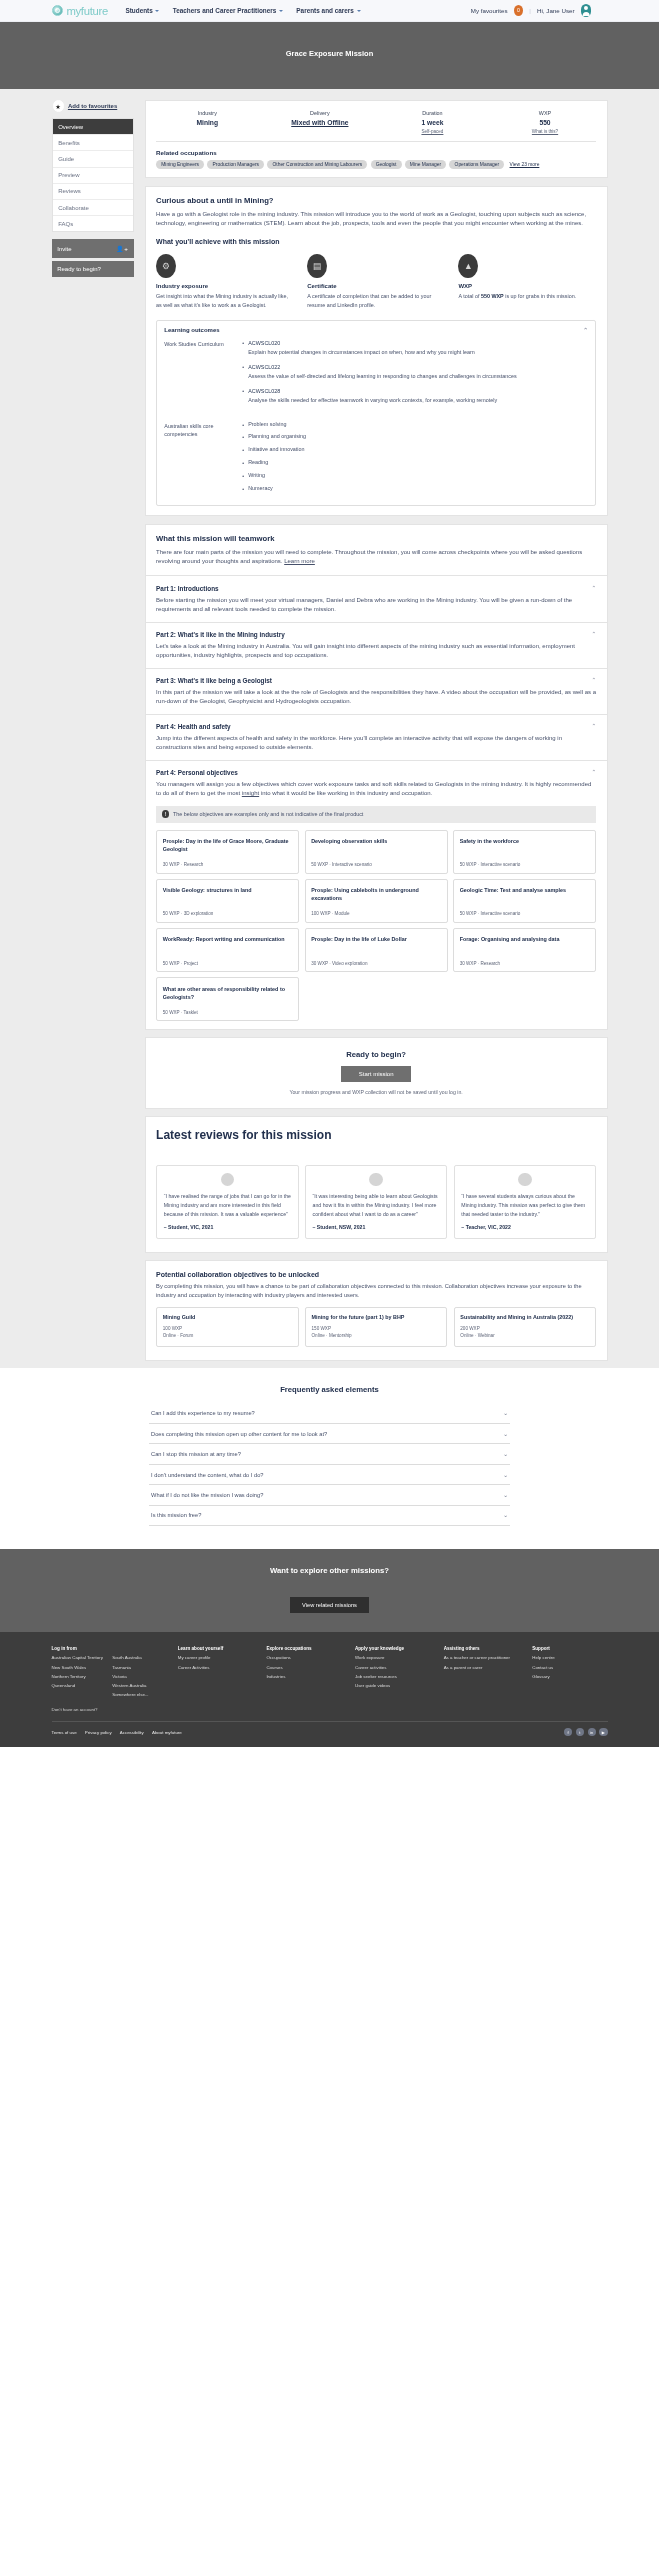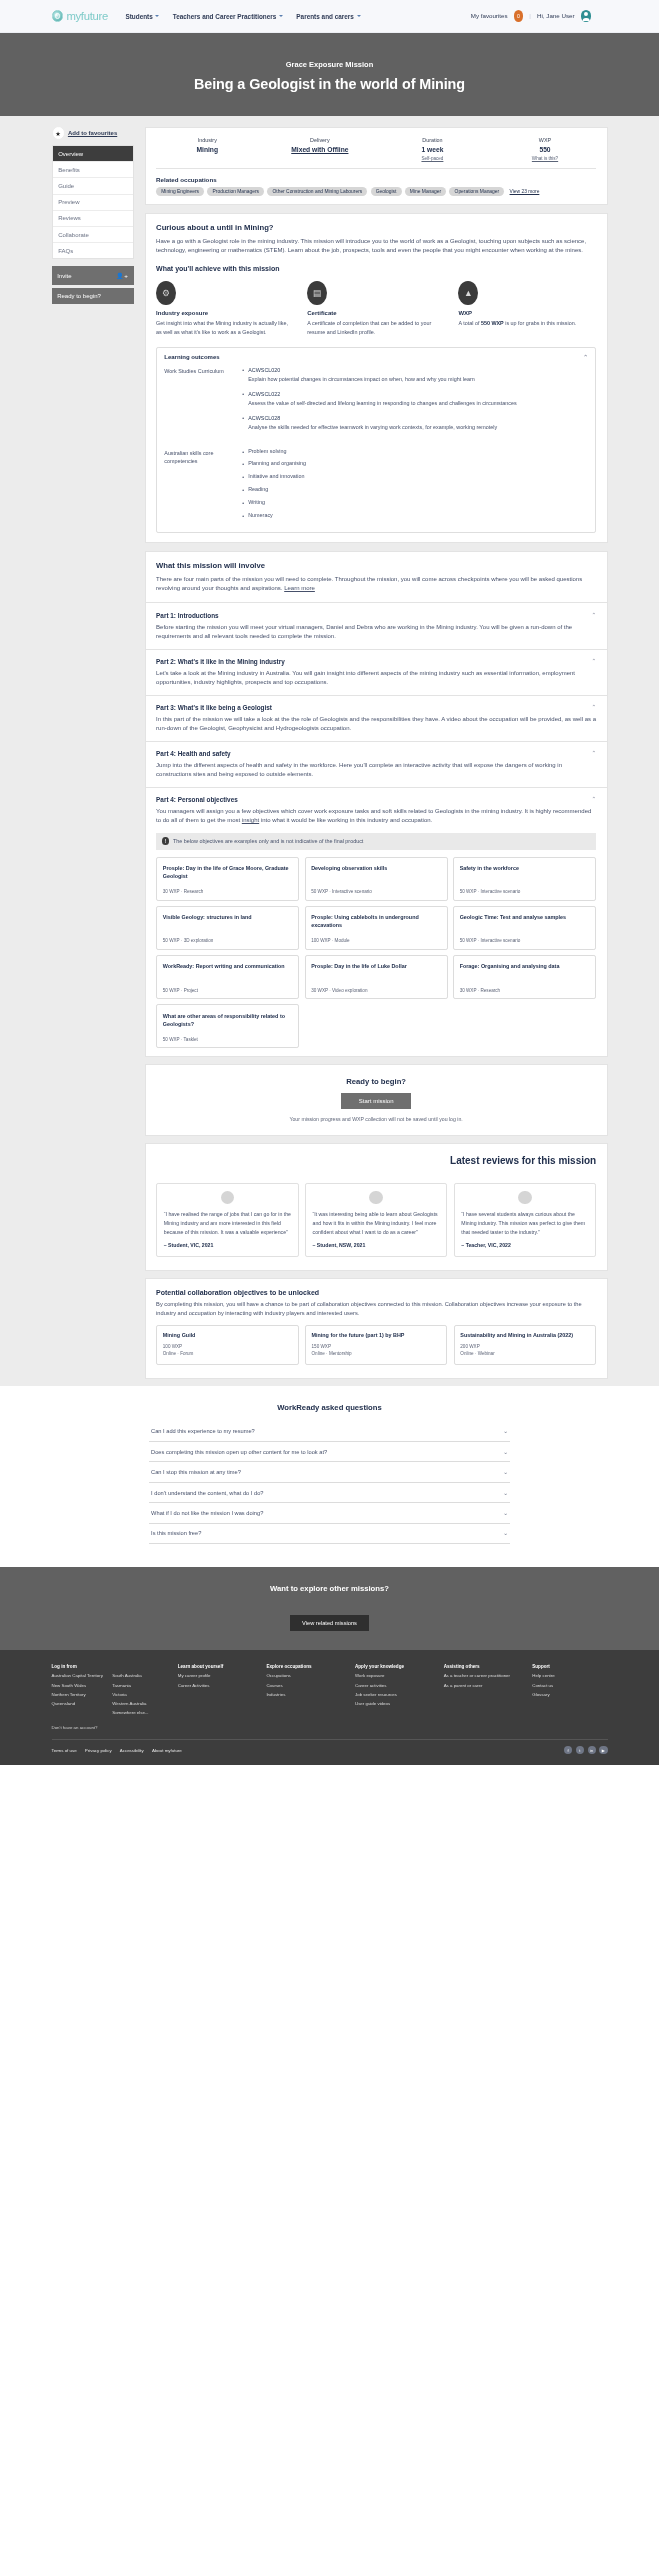--- a/index.html
+++ b/index.html
@@ -8,21 +8,21 @@
     width: 659px;
     background: #ffffff;
     font-family: "Liberation Sans", sans-serif;
     color: #3b4559;
     -webkit-font-smoothing: antialiased;
   }
   body { width: 659px; overflow-x: hidden; }
 
   
   .topnav {
-    height: 33px;
+    height: 22px;
     background: #f7f8fb;
     display: flex;
     align-items: center;
     padding: 0 68px 0 52px;
     font-size: 6.4px;
     color: #2e3a55;
     border-bottom: 0.5px solid #eceef3;
   }
   .brand { display: flex; align-items: center; gap: 3.1px; margin-right: 17.5px; }
   .brand-mark {
@@ -183,21 +183,21 @@
   .ready { text-align: center; padding: 12.4px 10.3px 13.4px; }
   .ready-h { font-size: 7.7px; font-weight: 700; color: #22304d; margin-bottom: 7.2px; }
   .start-btn {
     background: #6f6f6f; color: #fff; border: 0; font-size: 6px;
     padding: 4.6px 17.5px; cursor: pointer; font-family: inherit;
   }
   .ready-note { font-size: 5.2px; color: #5e6578; margin-top: 7.2px; }
 
   
   .reviews-wrap { padding: 10.3px 10.3px 12.4px; }
-  .rev-h { font-size: 10px; font-weight: 700; color: #22304d; text-align: right; margin-bottom: 17px; }
+  .rev-h { font-size: 12px; font-weight: 700; color: #22304d; text-align: left; margin-bottom: 23px; }
   .rev-grid { display: grid; grid-template-columns: repeat(3, 1fr); gap: 6.2px; }
   .rev-card { border: 0.5px solid #e0e0e0; border-radius: 2.1px; padding: 7.2px 6.7px 8.2px; }
   .rev-avatar { width: 13.4px; height: 13.4px; border-radius: 50%; background: #d5d5d5; margin: 0 auto 6.2px; }
   .rev-text { font-size: 5.2px; line-height: 1.65; color: #46506a; }
   .rev-author { font-size: 5.2px; font-weight: 700; color: #22304d; margin-top: 6.2px; }
 
   
   .collab-wrap { padding: 10.3px 10.3px 12.4px; }
   .collab-h { font-size: 7px; font-weight: 700; color: #22304d; margin-bottom: 4.1px; }
   .collab-p { font-size: 5.7px; line-height: 1.55; color: #46506a; margin-bottom: 7.2px; }
@@ -274,21 +274,20 @@
     <span>My favourites</span>
     <span class="fav-badge">0</span>
     <span class="nav-sep">|</span>
     <span>Hi, Jane User</span>
     <span class="avatar-icon"></span>
   </div>
 </div>
 
 <div class="hero">
   <div class="hero-kicker">Grace Exposure Mission</div>
-  <div class="hero-title">Being a Geologist in the world of Mining</div>
 </div>
 
 <div class="page">
   <div class="shell">
 
     <div class="sidebar">
       <div class="fav-row">
         <span class="star-btn">★</span>
         <span class="fav-label">Add to favourites</span>
       </div>
@@ -427,21 +426,21 @@
                   <span class="lo-bullet">•</span>
                   <span>Numeracy</span>
                 </div>
             </div>
           </div>
         </div>
       </div>
 
       <div class="card">
         <div class="card-pad">
-          <h2 class="sec">What this mission will involve</h2>
+          <h2 class="sec">What this mission will teamwork</h2>
           <p class="body"><span>There are four main parts of the mission you will need to complete. Throughout the mission, you will come across checkpoints where you will be asked questions revolving around your thoughts and aspirations.</span> <span class="u">Learn more</span></p>
         </div>
 
         <div class="part">
           <div class="part-head">
             <div class="part-title">Part 1: Introductions</div>
             <span class="chev">⌃</span>
           </div>
           <div class="part-body">Before starting the mission you will meet your virtual managers, Daniel and Debra who are working in the Mining industry. You will be given a run-down of the requirements and all relevant tools needed to complete the mission.</div>
         </div>
@@ -572,21 +571,21 @@
           </div>
         </div>
       </div>
 
     </div>
   </div>
 </div>
 
 <div class="faq-band">
   <div class="faq-inner">
-    <div class="faq-h">WorkReady asked questions</div>
+    <div class="faq-h">Frequently asked elements</div>
     <div class="faq-item">
       <span>Can I add this experience to my resume?</span>
       <span class="faq-chev">⌄</span>
     </div>
     <div class="faq-item">
       <span>Does completing this mission open up other content for me to look at?</span>
       <span class="faq-chev">⌄</span>
     </div>
     <div class="faq-item">
       <span>Can I stop this mission at any time?</span>

